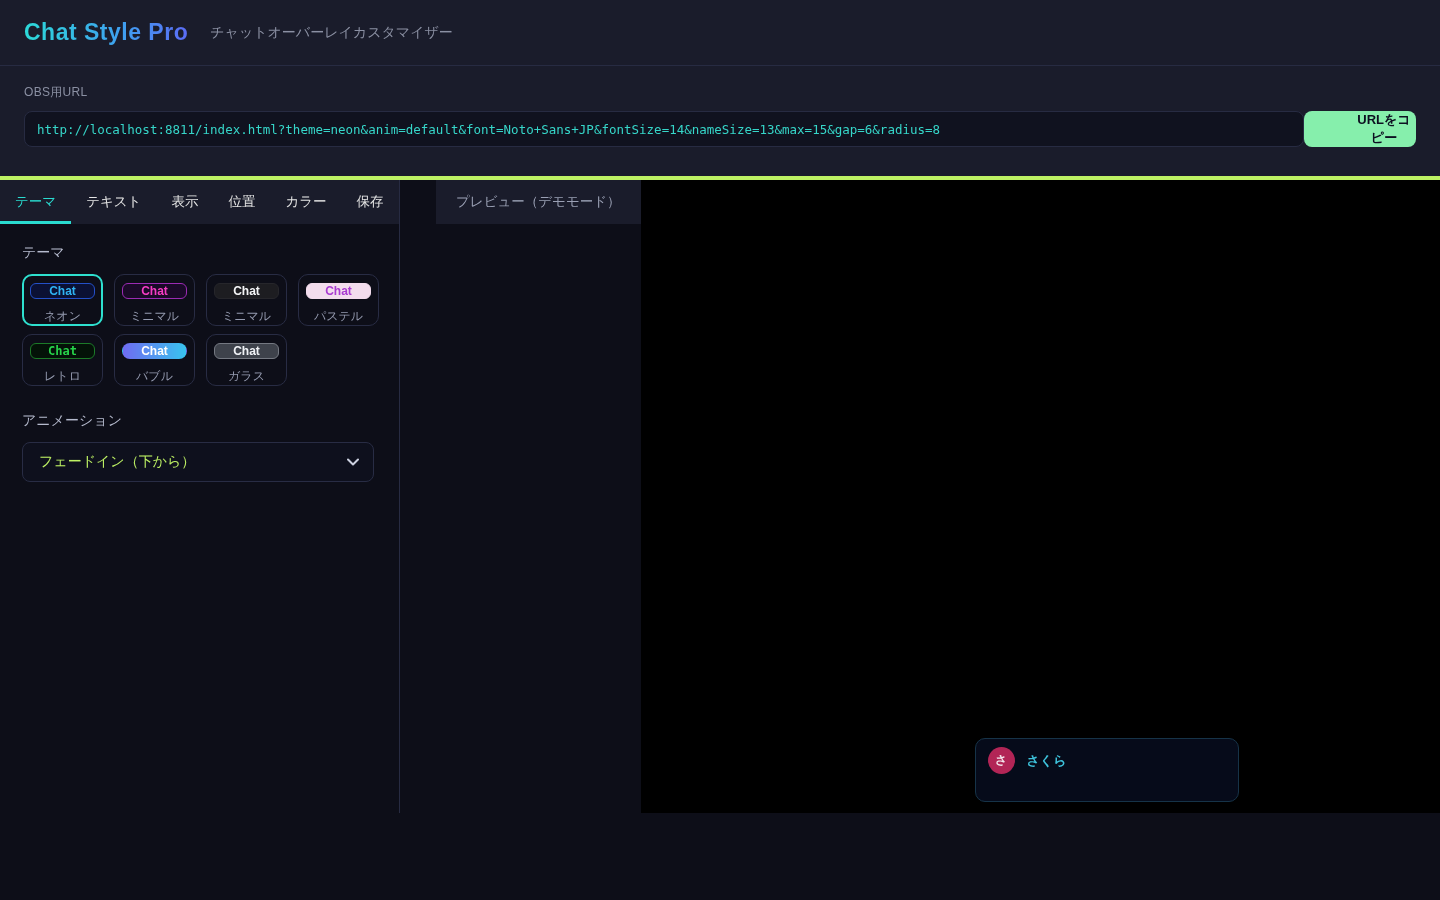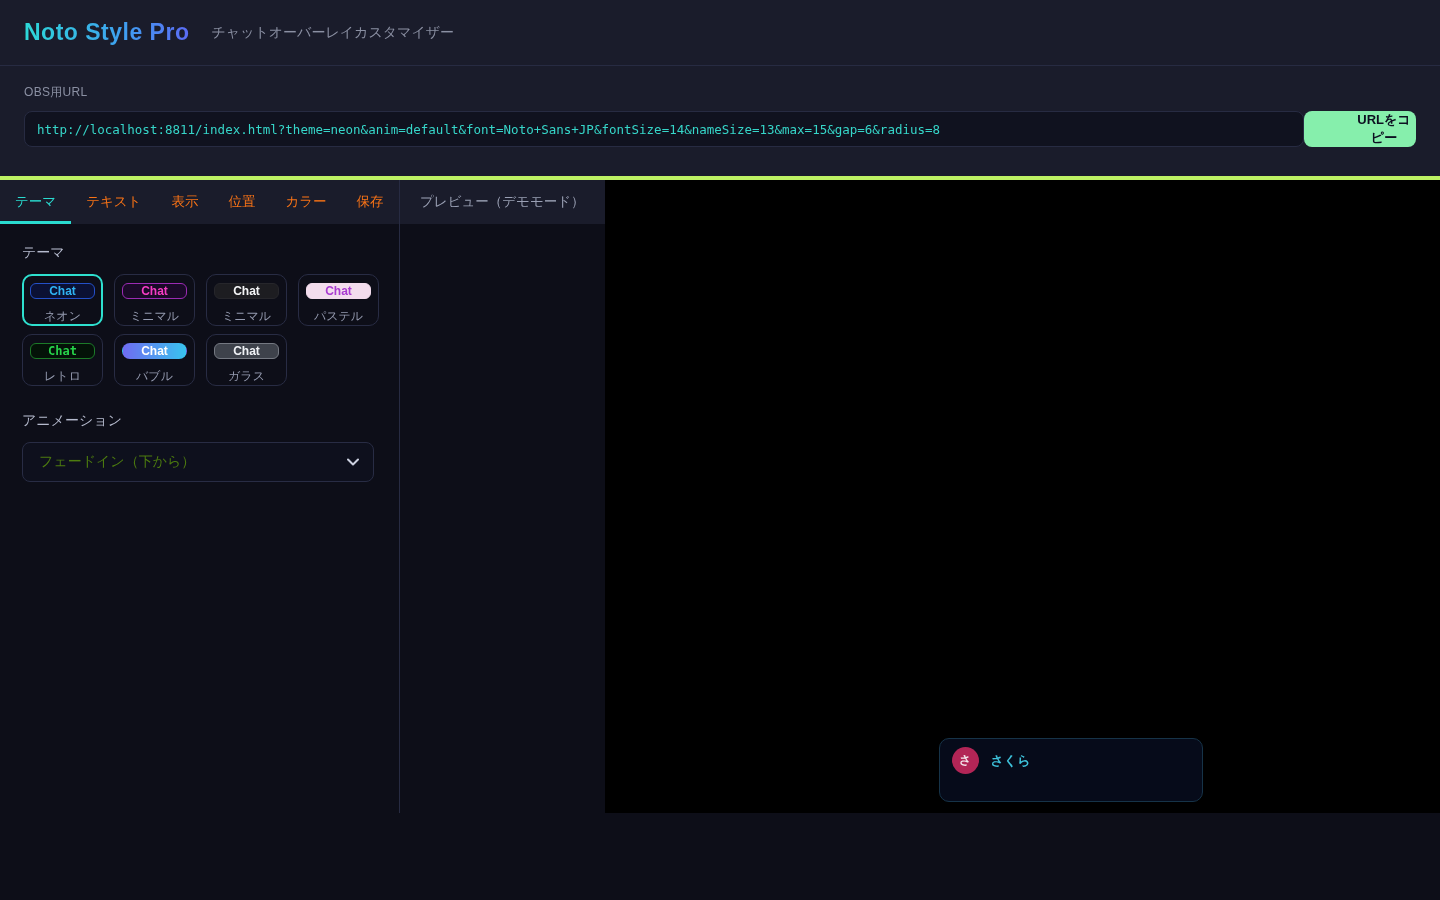--- a/index.html
+++ b/index.html
@@ -68,37 +68,37 @@
     border: none;
     border-radius: 8px;
     font-size: 13px;
     font-weight: bold;
     font-family: "Liberation Sans", sans-serif;
     cursor: pointer;
     padding-left: 48px;
   }
 
   
-  .workspace { display: flex; height: 633px; }
+  .workspace { display: flex; height: 633px; gap: 36px; }
   .left-col { width: 400px; border-right: 1px solid #272b42; display: flex; flex-direction: column; }
   .right-col { flex: 1; display: flex; }
 
   
   .tab-bar {
     height: 44px;
     background: #1a1c2b;
     display: flex;
     align-items: stretch;
   }
   .tab {
     padding: 0 15px;
     display: flex;
     align-items: center;
     font-size: 13.5px;
-    color: #f97316;
+    color: #e5e5e5;
     cursor: pointer;
     border-bottom: 3px solid transparent;
     padding-top: 3px;
   }
   .tab.active {
     color: #2adbd0;
     border-bottom-color: #2adbd0;
   }
 
   
@@ -158,21 +158,21 @@
     width: 352px;
     height: 40px;
     background: #0e101d;
     border: 1px solid #282c44;
     border-radius: 8px;
     display: flex;
     align-items: center;
     justify-content: space-between;
     padding: 0 14px 0 16px;
     font-size: 14px;
-    color: #4d7c0f;
+    color: #bef264;
     cursor: pointer;
   }
   .chevron-down { display: flex; align-items: center; }
 
   
   .preview-header {
     height: 44px;
     background: #1a1c2b;
     display: flex;
     align-items: center;
@@ -211,21 +211,21 @@
     flex: none;
   }
   .chat-name { font-size: 13px; font-weight: bold; }
 </style>
 </head>
 <body>
 
 <div class="app">
 
   <header class="app-header">
-    <div class="app-title">Noto Style Pro</div>
+    <div class="app-title">Chat Style Pro</div>
     <div class="app-subtitle">チャットオーバーレイカスタマイザー</div>
   </header>
 
   <section class="url-section">
     <div class="url-label">OBS用URL</div>
     <div class="url-row">
       <input class="url-input" type="text" value="http://localhost:8811/index.html?theme=neon&amp;anim=default&amp;font=Noto+Sans+JP&amp;fontSize=14&amp;nameSize=13&amp;max=15&amp;gap=6&amp;radius=8" style="">
       <button class="copy-button">URLをコピー</button>
     </div>
   </section>

